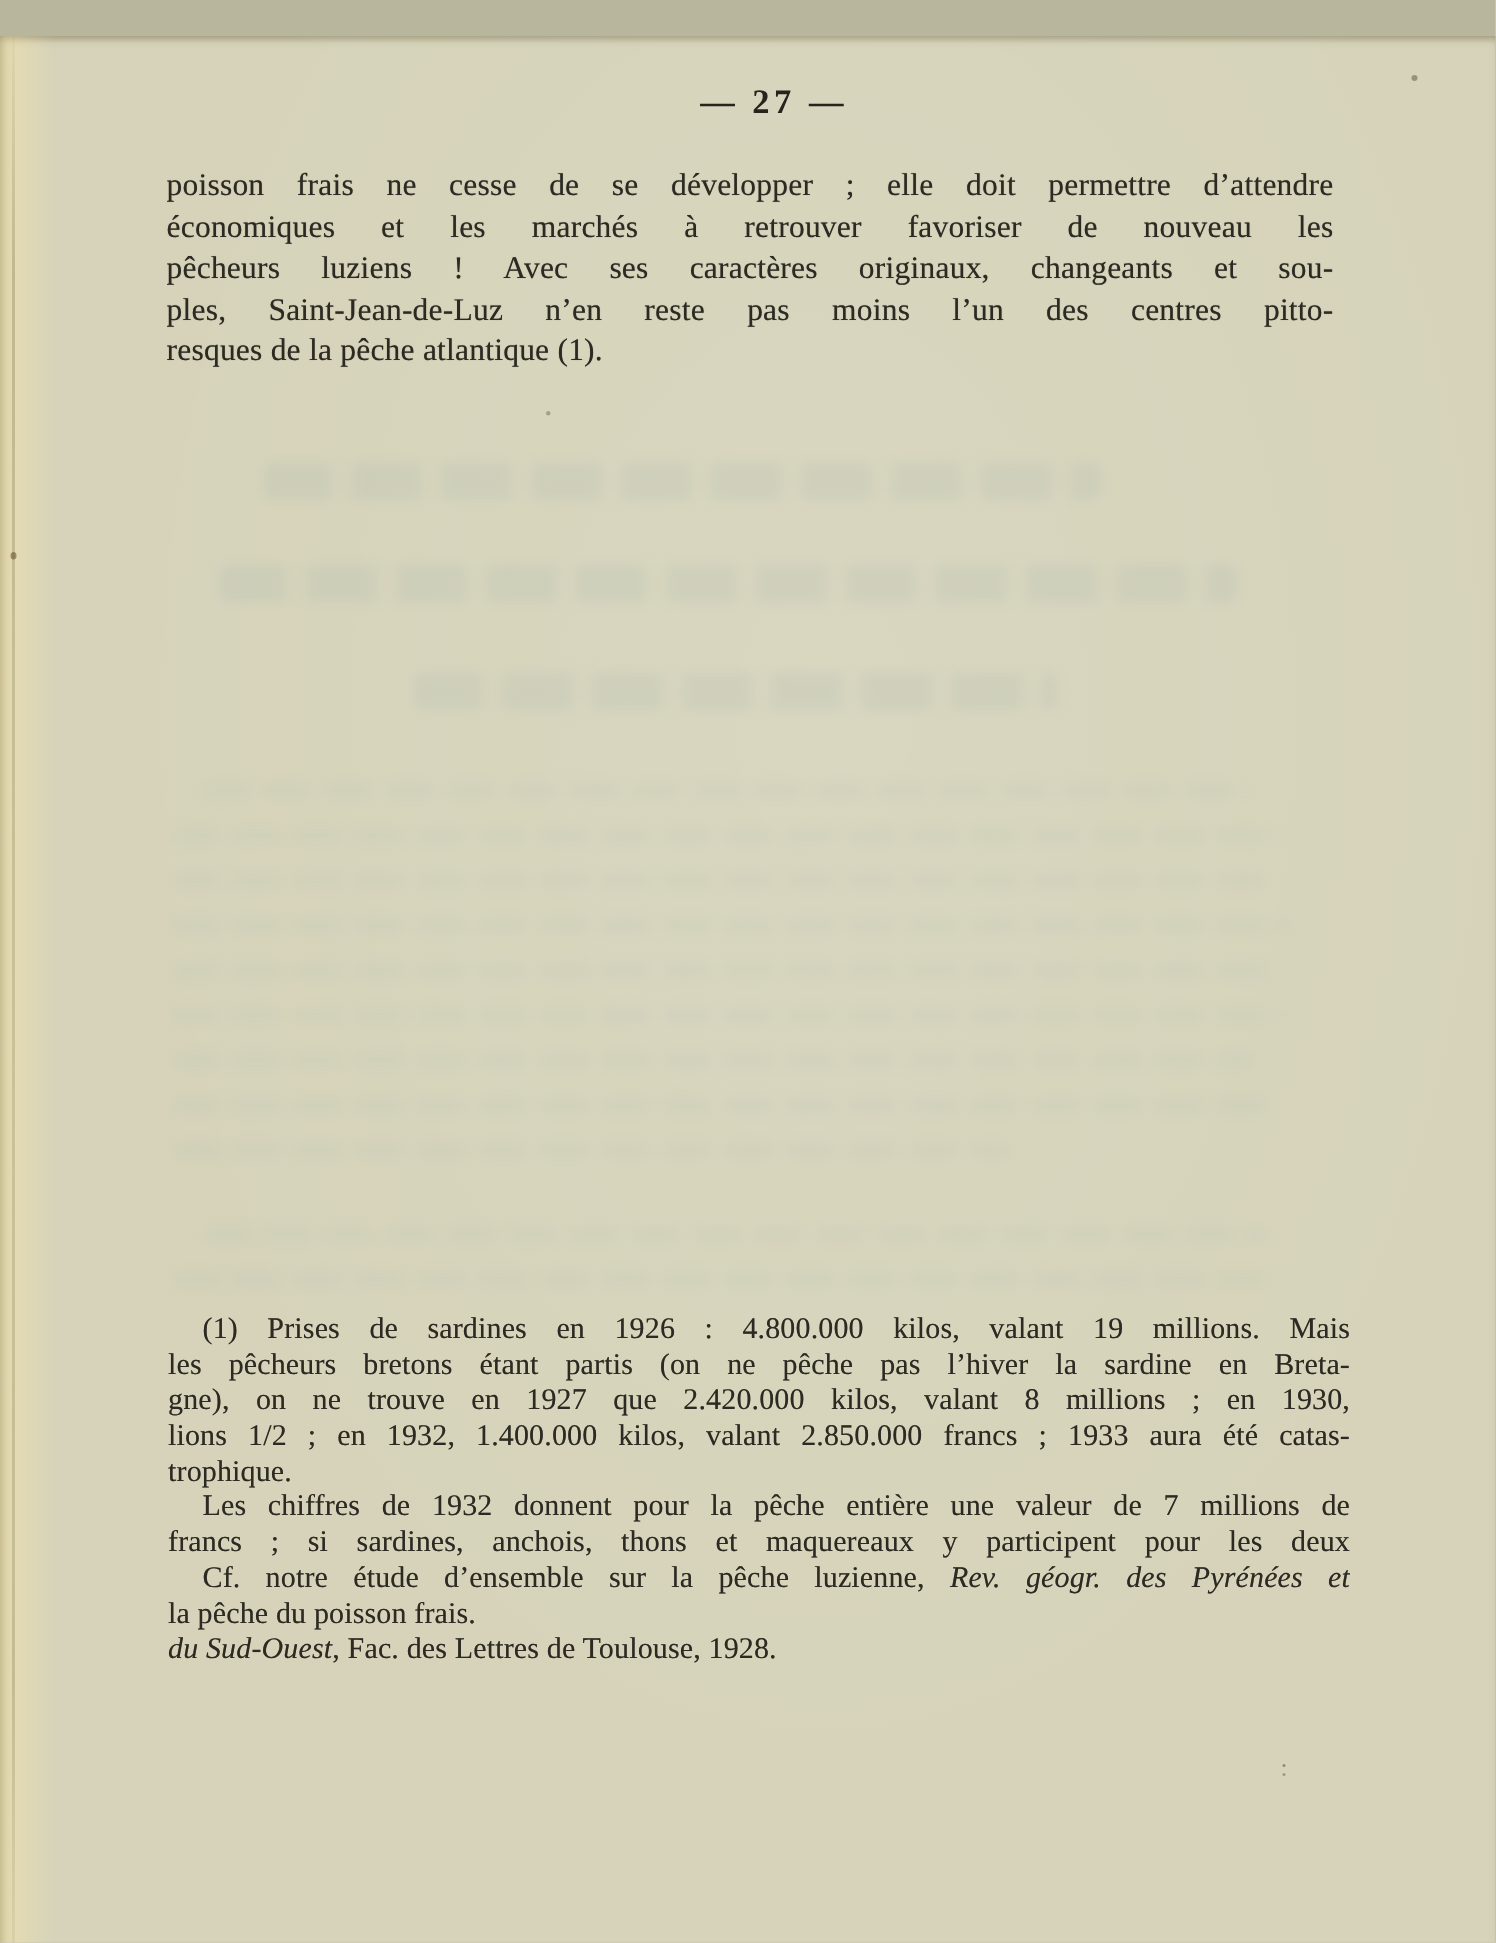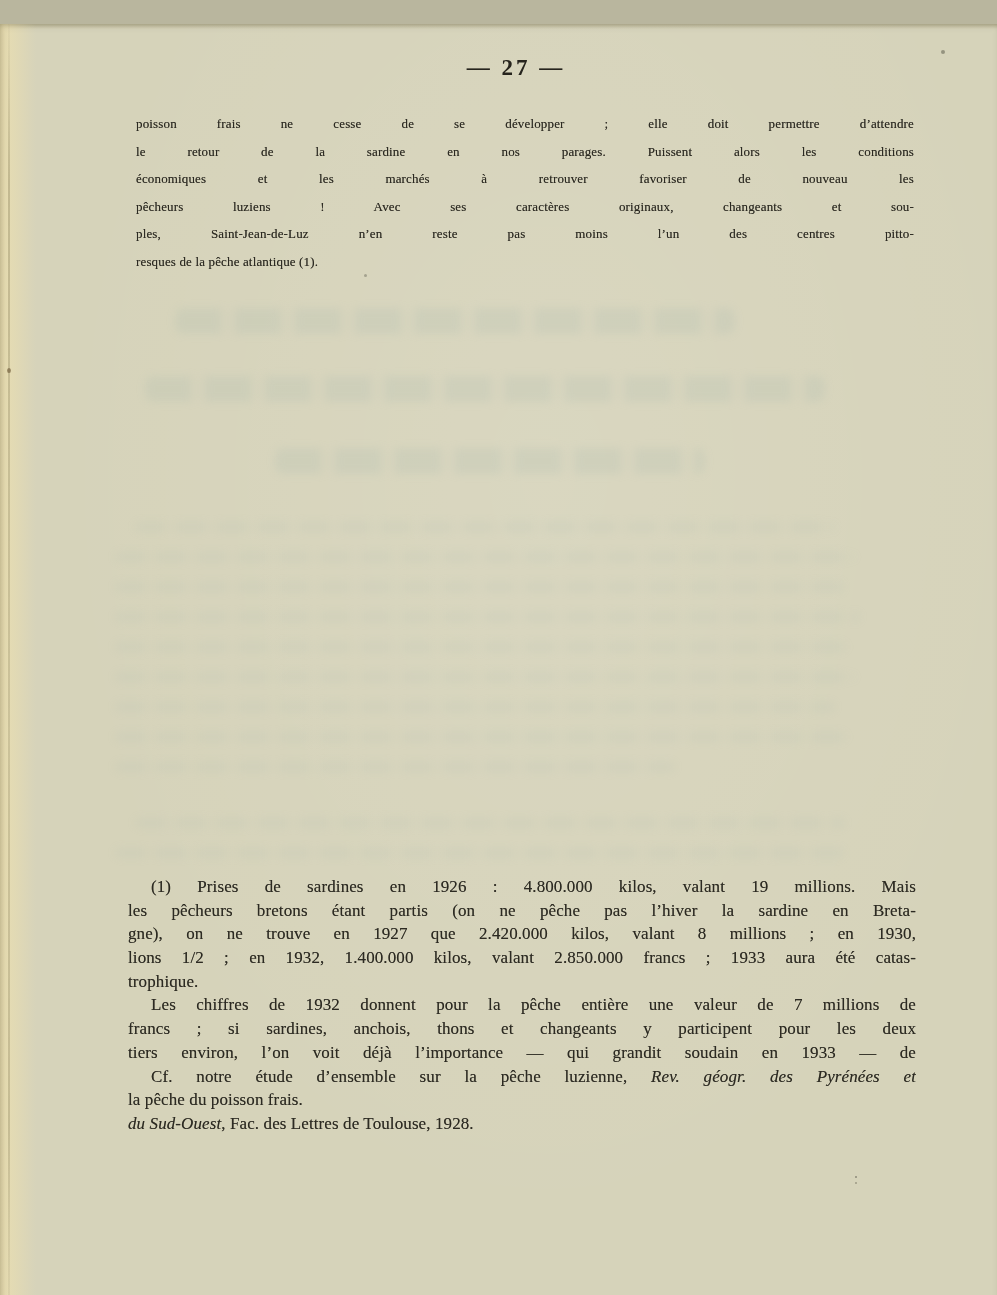--- a/index.html
+++ b/index.html
@@ -31,27 +31,27 @@
       rgba(148,138,98,0.05), rgba(148,138,98,0.42) 12%,
       rgba(148,138,98,0.30) 55%, rgba(148,138,98,0.38) 85%, rgba(148,138,98,0.08));
     filter: blur(0.4px);
   }
   .pagenum {
     position: absolute; top: 31px; left: 127px; width: 778px;
     text-align: center; font-size: 23px; font-weight: 600;
     letter-spacing: 3px; color: #26241d;
   }
   .bodyblock {
-    position: absolute; top: 86px; left: 136px; width: 778px;
-    font-size: 13px; line-height: 27.6px; letter-spacing: 0.15px;
+    position: absolute; top: 86px; left: 111px; width: 778px;
+    font-size: 21px; line-height: 27.6px; letter-spacing: 0.15px;
     text-shadow: 0 0 0.5px rgba(44,42,34,0.55);
   }
   .fnblock {
-    position: absolute; top: 851px; left: 128px; width: 788px;
-    font-size: 17px; line-height: 23.7px; letter-spacing: 0.1px;
+    position: absolute; top: 851px; left: 112px; width: 788px;
+    font-size: 20px; line-height: 23.7px; letter-spacing: 0.1px;
     text-shadow: 0 0 0.4px rgba(44,42,34,0.5);
   }
   .line { text-align: justify; overflow: hidden; }
   .bodyblock .line { height: 27.6px; }
   .fnblock .line { height: 23.7px; }
   .line.j { text-align-last: justify; }
   .line.j::after { content: ""; display: inline-block; width: 100%; height: 0; }
   .line.indent { text-indent: 23px; }
   .it { font-style: italic; }
 
@@ -78,21 +78,20 @@
 </head>
 <body>
 
 <div class="page">
   <div class="crease"></div>
 
   <div class="pagenum">— 27 —</div>
 
   <div class="bodyblock">
     <div class="line j">poisson frais ne cesse de se développer ; elle doit permettre d’attendre</div>
-    <div class="line j">le retour de la sardine en nos parages. Puissent alors les conditions</div>
     <div class="line j">économiques et les marchés à retrouver favoriser de nouveau les</div>
     <div class="line j">pêcheurs luziens ! Avec ses caractères originaux, changeants et sou-</div>
     <div class="line j">ples, Saint-Jean-de-Luz n’en reste pas moins l’un des centres pitto-</div>
     <div class="line">resques de la pêche atlantique (1).</div>
   </div>
 
   <div class="ghost">
     <div class="gh" style="left:70px;  top:18px;  width:560px;"></div>
     <div class="gh" style="left:40px;  top:86px;  width:680px;"></div>
     <div class="gh" style="left:170px; top:158px; width:430px;"></div>
@@ -110,22 +109,21 @@
   </div>
 
   <div class="fnblock">
     <div class="line j indent">(1) Prises de sardines en 1926 : 4.800.000 kilos, valant 19 millions. Mais</div>
     <div class="line j">les pêcheurs bretons étant partis (on ne pêche pas l’hiver la sardine en Breta-</div>
     <div class="line j">gne), on ne trouve en 1927 que 2.420.000 kilos, valant 8 millions ; en 1930,</div>
     <div class="line j">lions 1/2 ; en 1932, 1.400.000 kilos, valant 2.850.000 francs ; 1933 aura été catas-</div>
     <div class="line">trophique.</div>
 
     <div class="line j indent">Les chiffres de 1932 donnent pour la pêche entière une valeur de 7 millions de</div>
-    <div class="line j">francs ; si sardines, anchois, thons et changeants y participent pour les deux</div>
-    <div class="line j">tiers environ, l’on voit déjà l’importance — qui grandit soudain en 1933 — de</div>
+    <div class="line j">francs ; si sardines, anchois, thons et maquereaux y participent pour les deux</div>
     <div class="line j indent"><span>Cf. notre étude d’ensemble sur la pêche luzienne, </span><span class="it">Rev. géogr. des Pyrénées et</span></div>
 
     <div class="line">la pêche du poisson frais.</div>
     <div class="line"><span class="it">du Sud-Ouest</span><span>, Fac. des Lettres de Toulouse, 1928.</span></div>
   </div>
 
   <div class="speck s1"></div>
   <div class="speck s2"></div>
   <div class="speck s3"></div>
   <div class="speck s4"></div>

